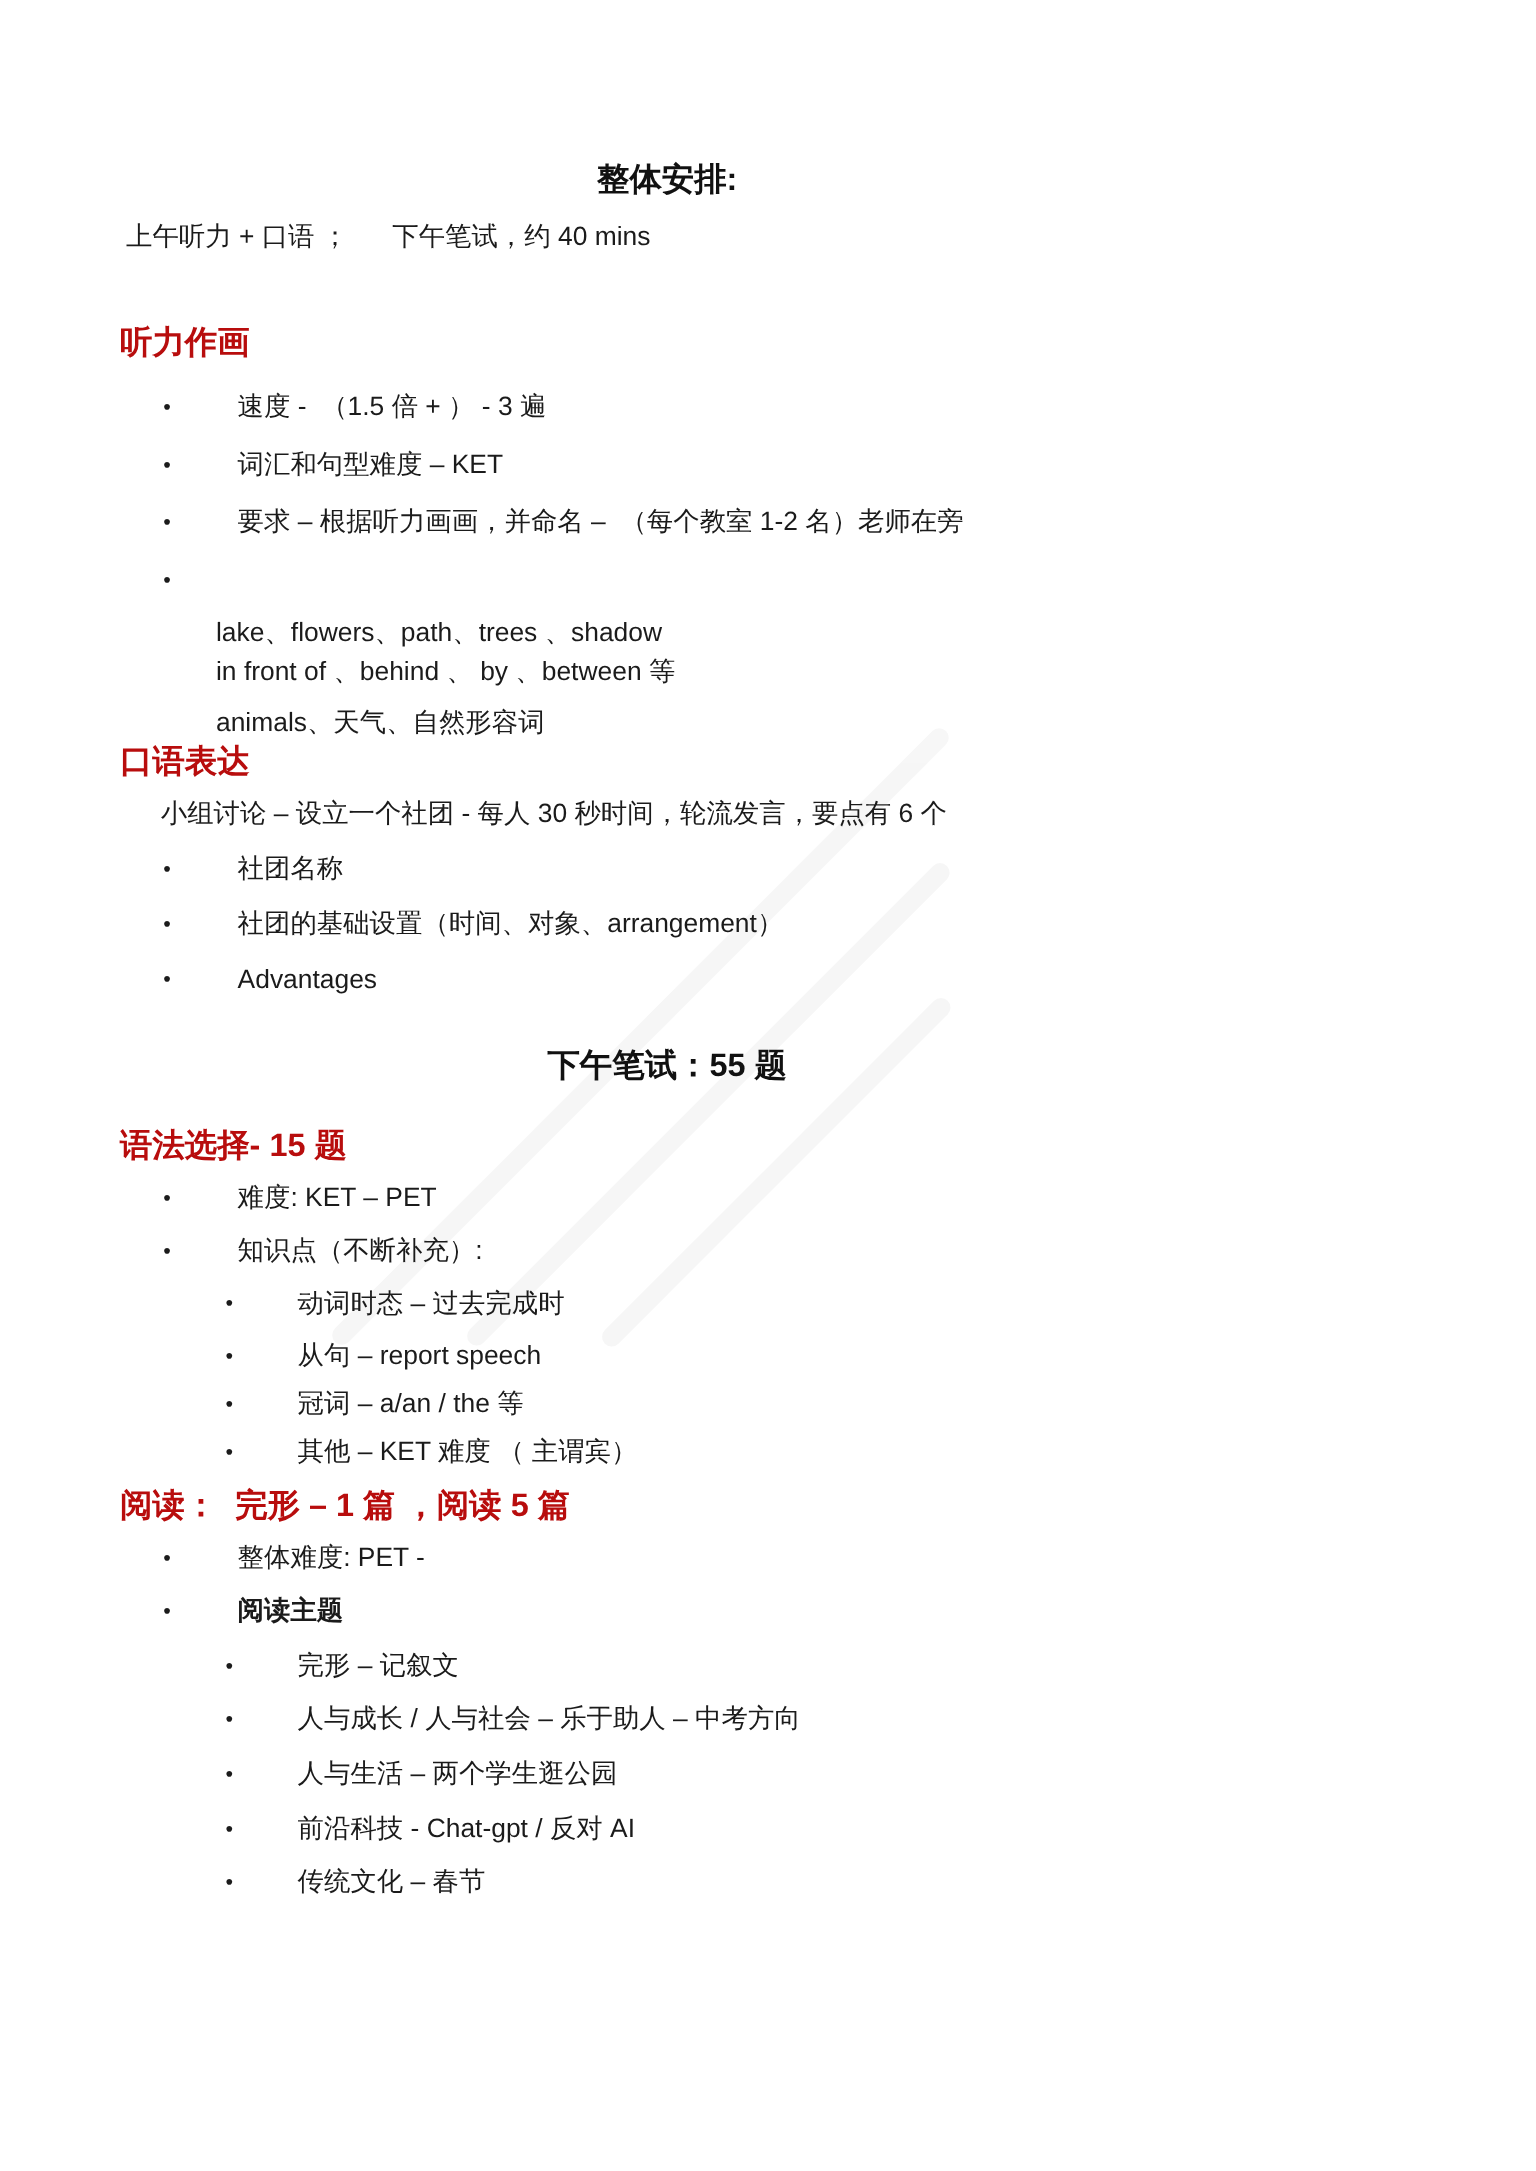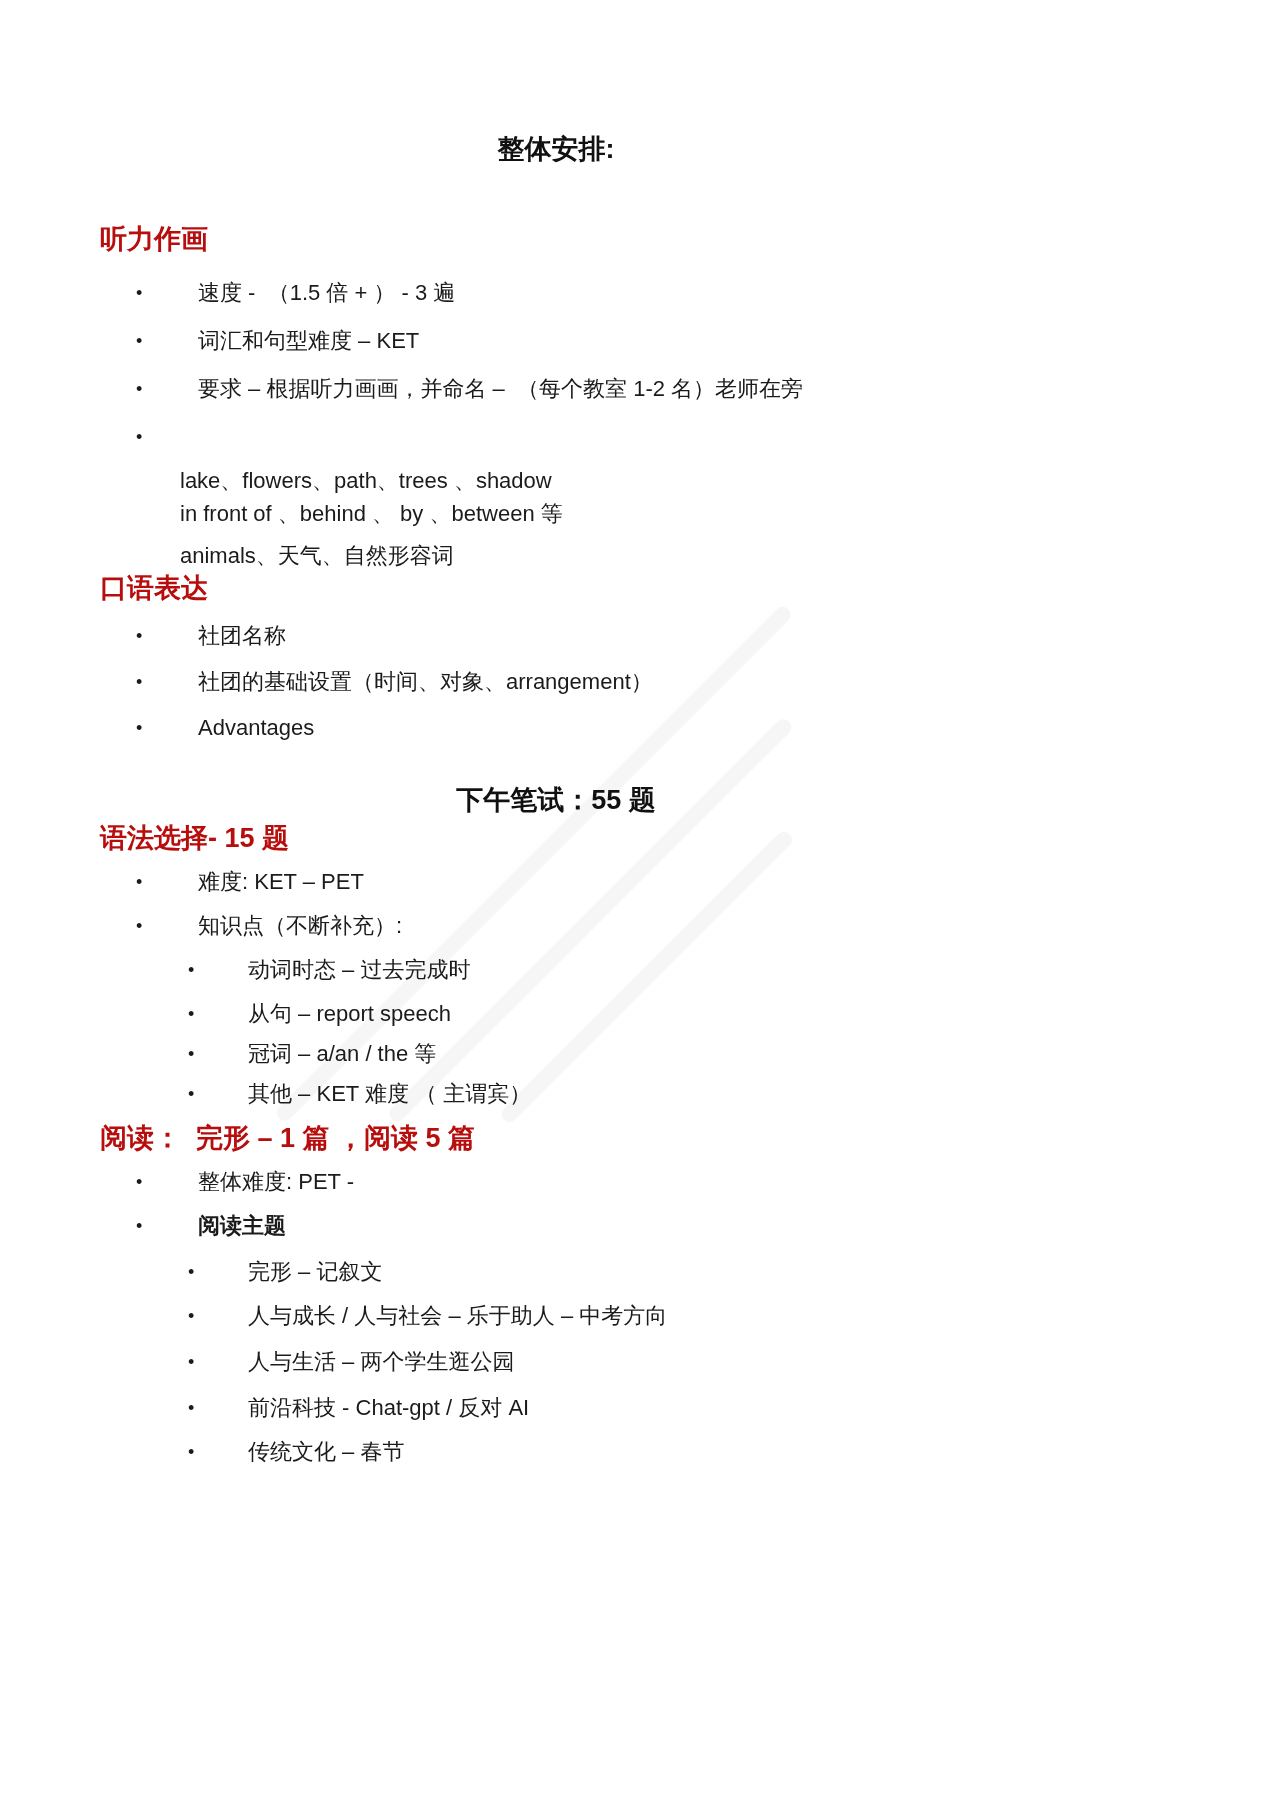--- a/index.html
+++ b/index.html
@@ -91,20 +91,21 @@
 
   <div class="watermark">
     <div class="wm-bar"></div>
     <div class="wm-bar"></div>
     <div class="wm-bar"></div>
   </div>
 
   <div class="content">
 
     <div class="h-center">整体安排:</div>
+    <div class="para indent-first" style="margin-top:16px">上午听力 + 口语 ；      下午笔试，约 40 mins</div>
 
 
     <div class="h-red" style="margin-top:56px">听力作画</div>
 
     <div class="li li1" style="margin-top:22px">
       <span class="marker">•</span>
       <span class="txt">速度 -  （1.5 倍 + ） - 3 遍</span>
     </div>
     <div class="li li1" style="margin-top:18px">
       <span class="marker">•</span>
@@ -116,37 +117,38 @@
     </div>
     <div class="li li1" style="margin-top:18px">
       <span class="marker">•</span>
     </div>
 
     <div class="para note" style="margin-top:14px">lake、flowers、path、trees 、shadow</div>
     <div class="para note" style="margin-top:3px">in front of 、behind 、 by 、between 等</div>
     <div class="para note" style="margin-top:12px">animals、天气、自然形容词</div>
 
     <div class="h-red" style="">口语表达</div>
+    <div class="para indent-intro" style="margin-top:12px">小组讨论 – 设立一个社团 - 每人 30 秒时间，轮流发言，要点有 6 个</div>
 
     <div class="li li1" style="margin-top:16px">
       <span class="marker">•</span>
       <span class="txt">社团名称</span>
     </div>
     <div class="li li1" style="margin-top:16px">
       <span class="marker">•</span>
       <span class="txt">社团的基础设置（时间、对象、arrangement）</span>
     </div>
     <div class="li li1" style="margin-top:16px">
       <span class="marker">•</span>
       <span class="txt">Advantages</span>
     </div>
 
     <div class="h-center" style="margin-top:40px">下午笔试：55 题</div>
 
-    <div class="h-red" style="margin-top:4px">语法选择- 15 题</div>
+    <div class="h-red" style="margin-top:32px">语法选择- 15 题</div>
 
     <div class="li li1" style="margin-top:12px">
       <span class="marker">•</span>
       <span class="txt">难度: KET – PET</span>
     </div>
     <div class="li li1" style="margin-top:14px">
       <span class="marker">•</span>
       <span class="txt">知识点（不断补充）:</span>
     </div>
 

